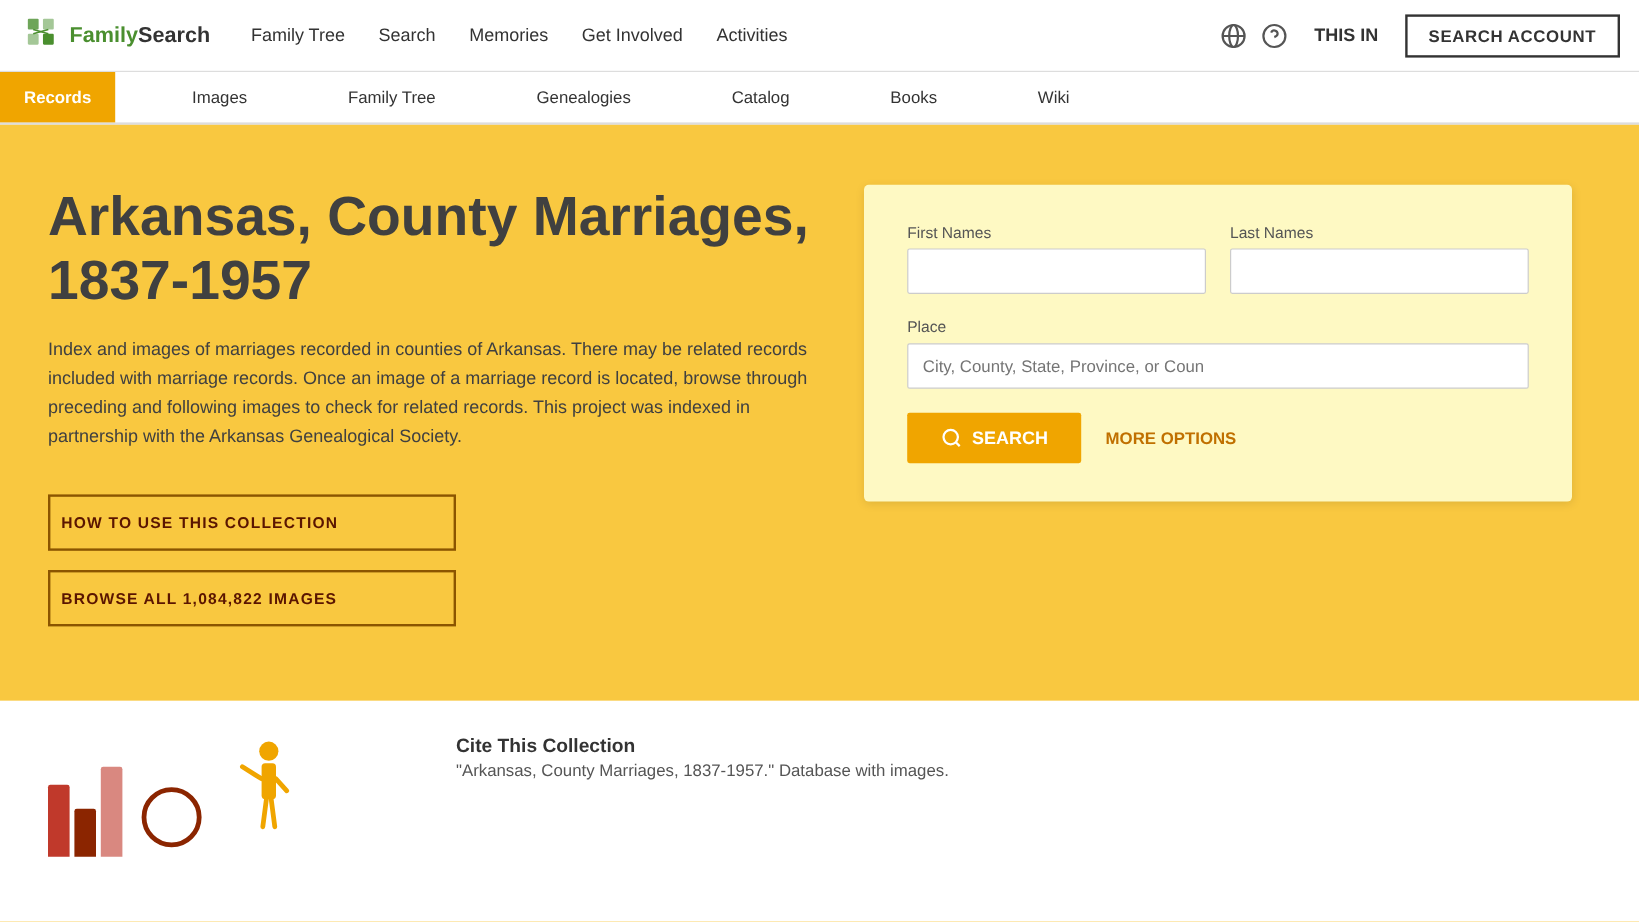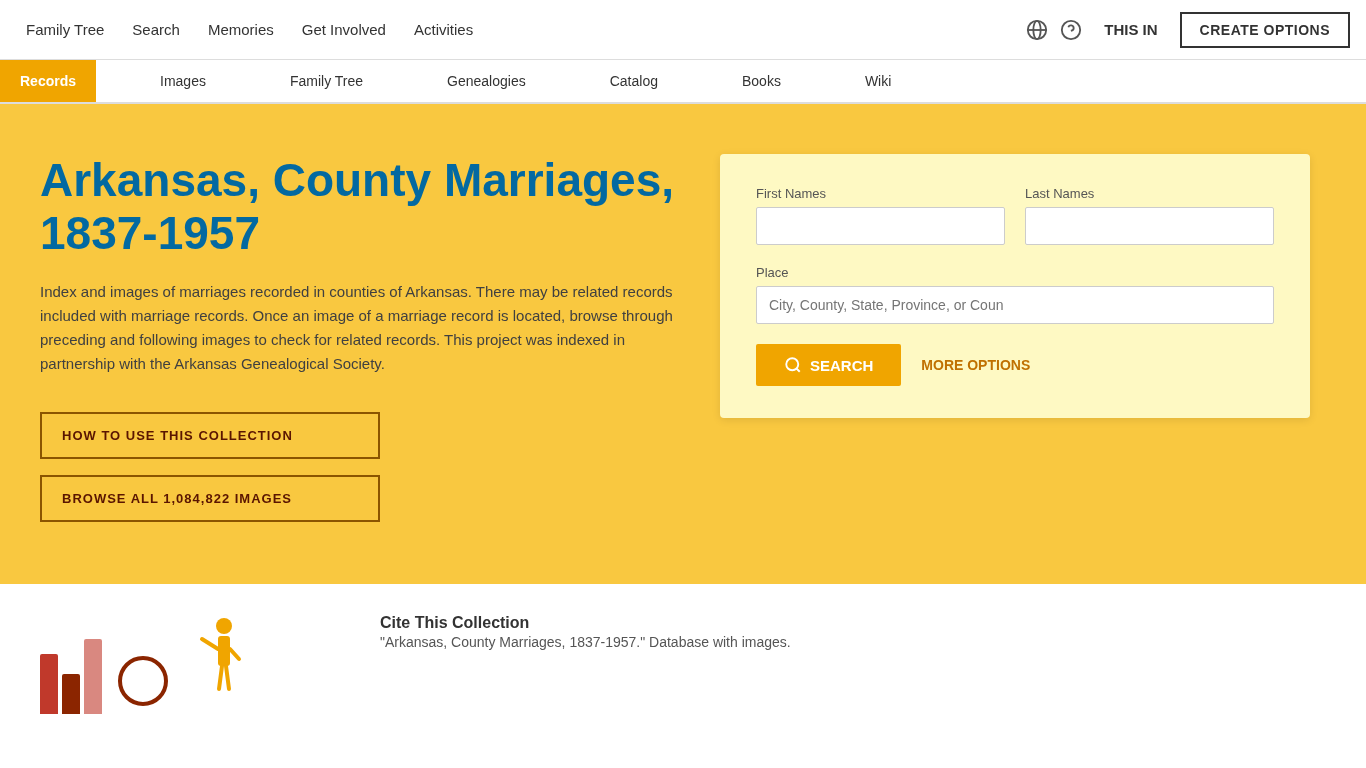--- a/index.html
+++ b/index.html
@@ -109,21 +109,21 @@
       gap: 40px;
       min-height: 480px;
     }
     .hero-left {
       flex: 1;
       max-width: 640px;
     }
     .hero-title {
       font-size: 46px;
       font-weight: bold;
-      color: #0369a1;
+      color: #404040;
       line-height: 1.15;
       margin-bottom: 20px;
     }
     .hero-desc {
       font-size: 15px;
       color: #404040;
       line-height: 1.6;
       margin-bottom: 36px;
     }
     .hero-buttons {
@@ -131,21 +131,21 @@
       flex-direction: column;
       gap: 16px;
       max-width: 340px;
     }
     .hero-btn {
       border: 2px solid #8b5500;
       background: transparent;
       color: #5a1500;
       font-size: 13px;
       font-weight: bold;
-      padding: 14px 20px;
+      padding: 14px 9px;
       cursor: pointer;
       letter-spacing: 1px;
       text-align: left;
     }
 
     
     .search-card {
       background: #fef9c3;
       border-radius: 4px;
       padding: 32px 36px;
@@ -248,20 +248,34 @@
       height: 50px;
       border-radius: 50%;
       border: 4px solid #8b2500;
       margin-bottom: 4px;
     }
   </style>
 </head>
 <body>
 
 <nav class="top-nav">
+  <a class="logo-area" href="#">
+
+    <svg class="logo-icon" viewBox="0 0 40 40">
+      <rect x="8" y="4" width="10" height="10" rx="1" fill="#4a8f2f" opacity="0.8"></rect>
+      <rect x="22" y="4" width="10" height="10" rx="1" fill="#4a8f2f" opacity="0.5"></rect>
+      <rect x="8" y="18" width="10" height="10" rx="1" fill="#4a8f2f" opacity="0.5"></rect>
+      <rect x="22" y="18" width="10" height="10" rx="1" fill="#4a8f2f"></rect>
+      <line x1="13" y1="14" x2="27" y2="18" stroke="#4a8f2f" stroke-width="1.5"></line>
+      <line x1="27" y1="14" x2="13" y2="18" stroke="#4a8f2f" stroke-width="1.5"></line>
+    </svg>
+    <span class="logo-text">
+      <span style="color:#4a8f2f">Family</span><span style="color:#333">Search</span>
+    </span>
+  </a>
 
   <div class="main-nav">
     <a href="#">Family Tree</a>
     <a href="#">Search</a>
     <a href="#">Memories</a>
     <a href="#">Get Involved</a>
     <a href="#">Activities</a>
   </div>
 
   <div class="nav-right">
@@ -273,21 +287,21 @@
       </svg>
     </button>
     <button class="nav-icon-btn" title="Help">
       <svg width="22" height="22" viewBox="0 0 24 24" fill="none" stroke="#555" stroke-width="2">
         <circle cx="12" cy="12" r="10"></circle>
         <path d="M9.09 9a3 3 0 0 1 5.83 1c0 2-3 3-3 3"></path>
         <line x1="12" y1="17" x2="12.01" y2="17" stroke-width="3"></line>
       </svg>
     </button>
     <a href="#" class="sign-in-link">THIS IN</a>
-    <button class="create-account-btn">CREATE OPTIONS</button>
+    <button class="create-account-btn">SEARCH ACCOUNT</button>
   </div>
 </nav>
 
 <nav class="second-nav">
   <a href="#" class="active">Records</a>
   <a href="#">Images</a>
   <a href="#">Family Tree</a>
   <a href="#">Genealogies</a>
   <a href="#">Catalog</a>
   <a href="#">Books</a>

